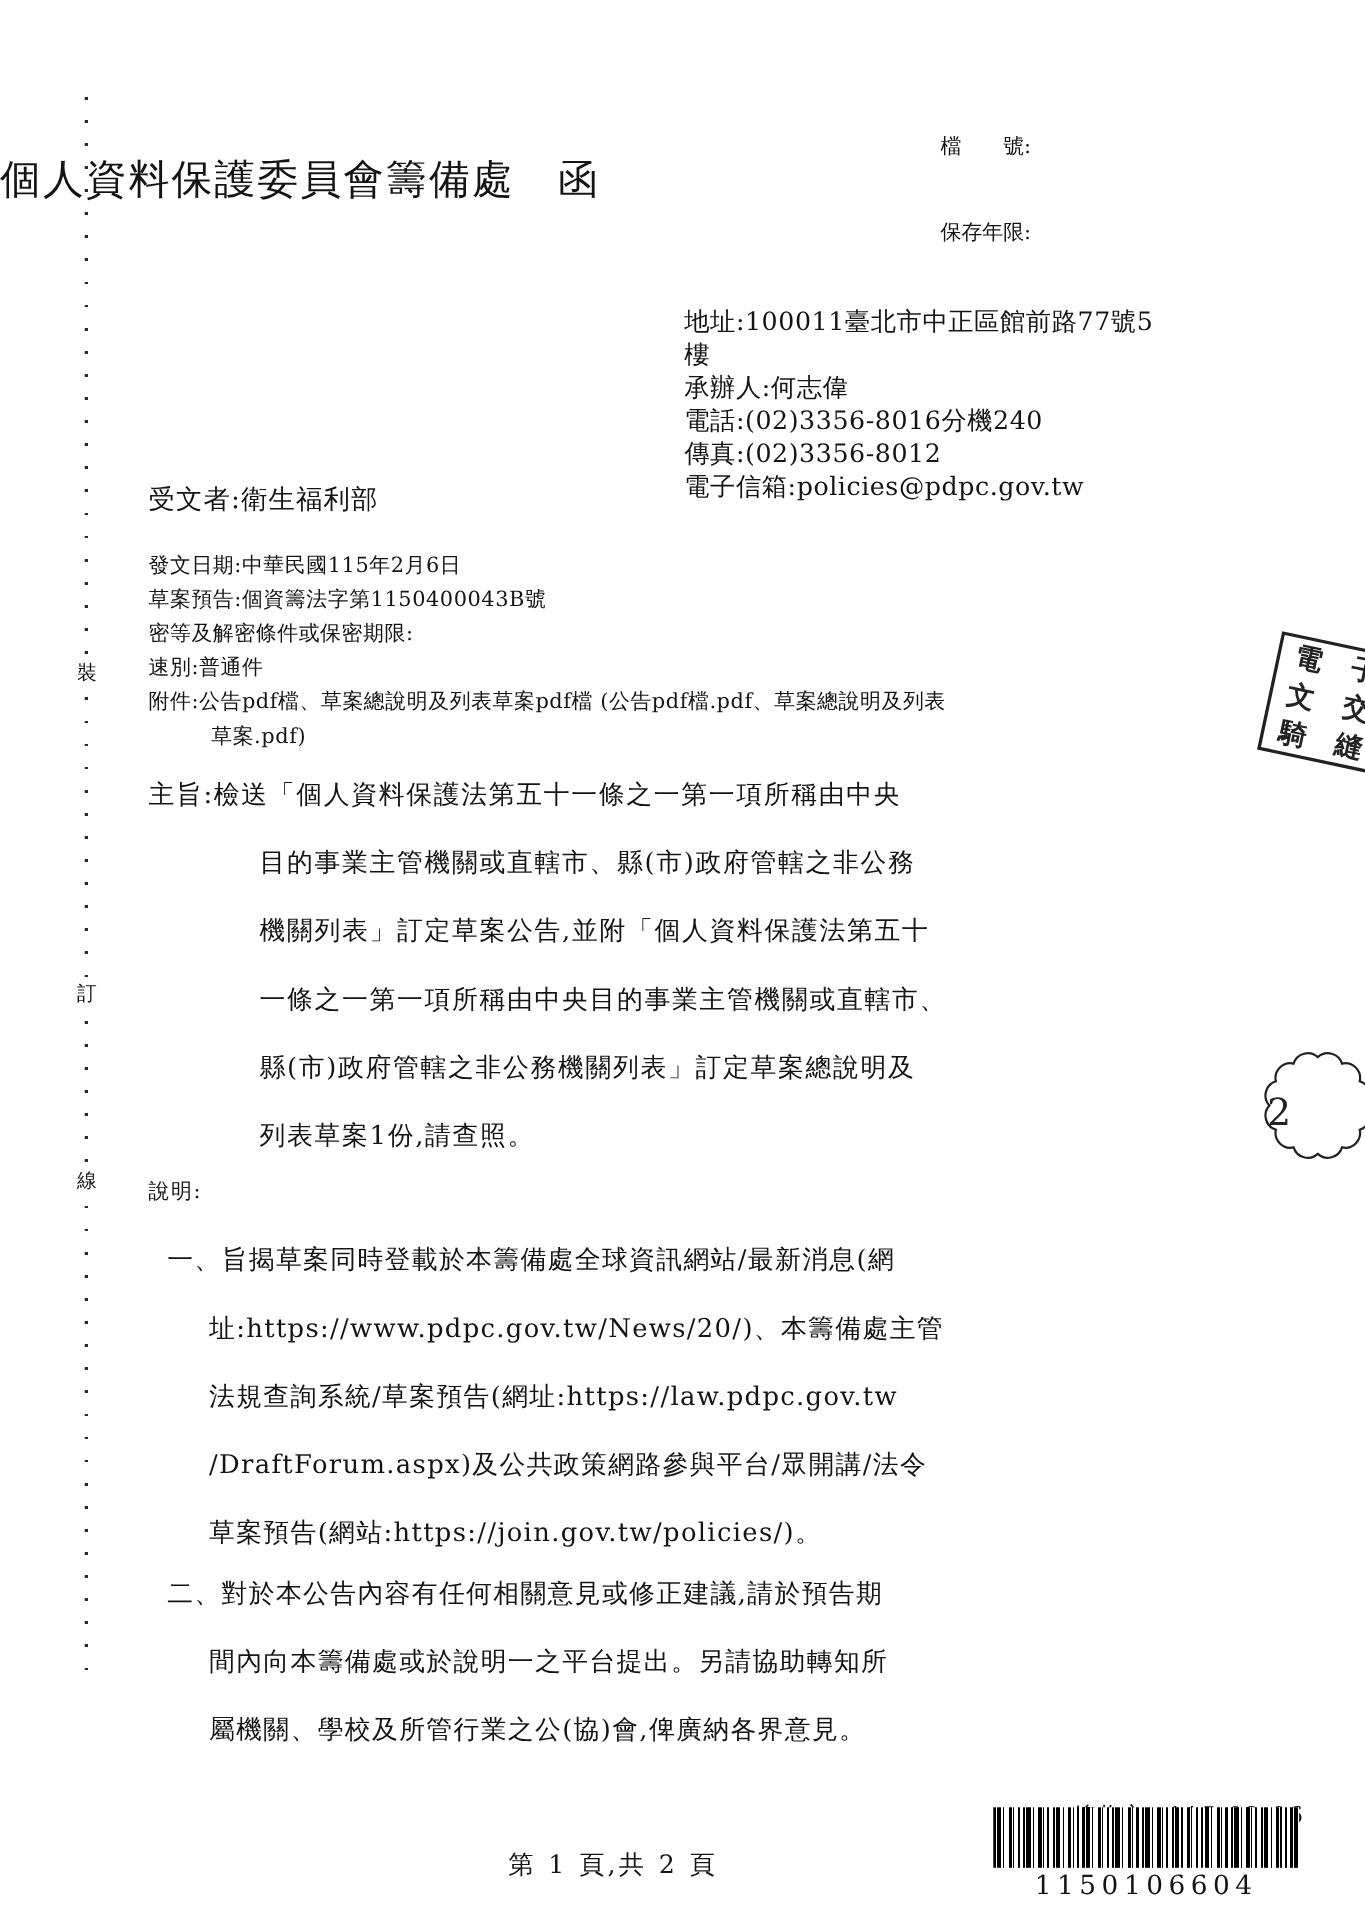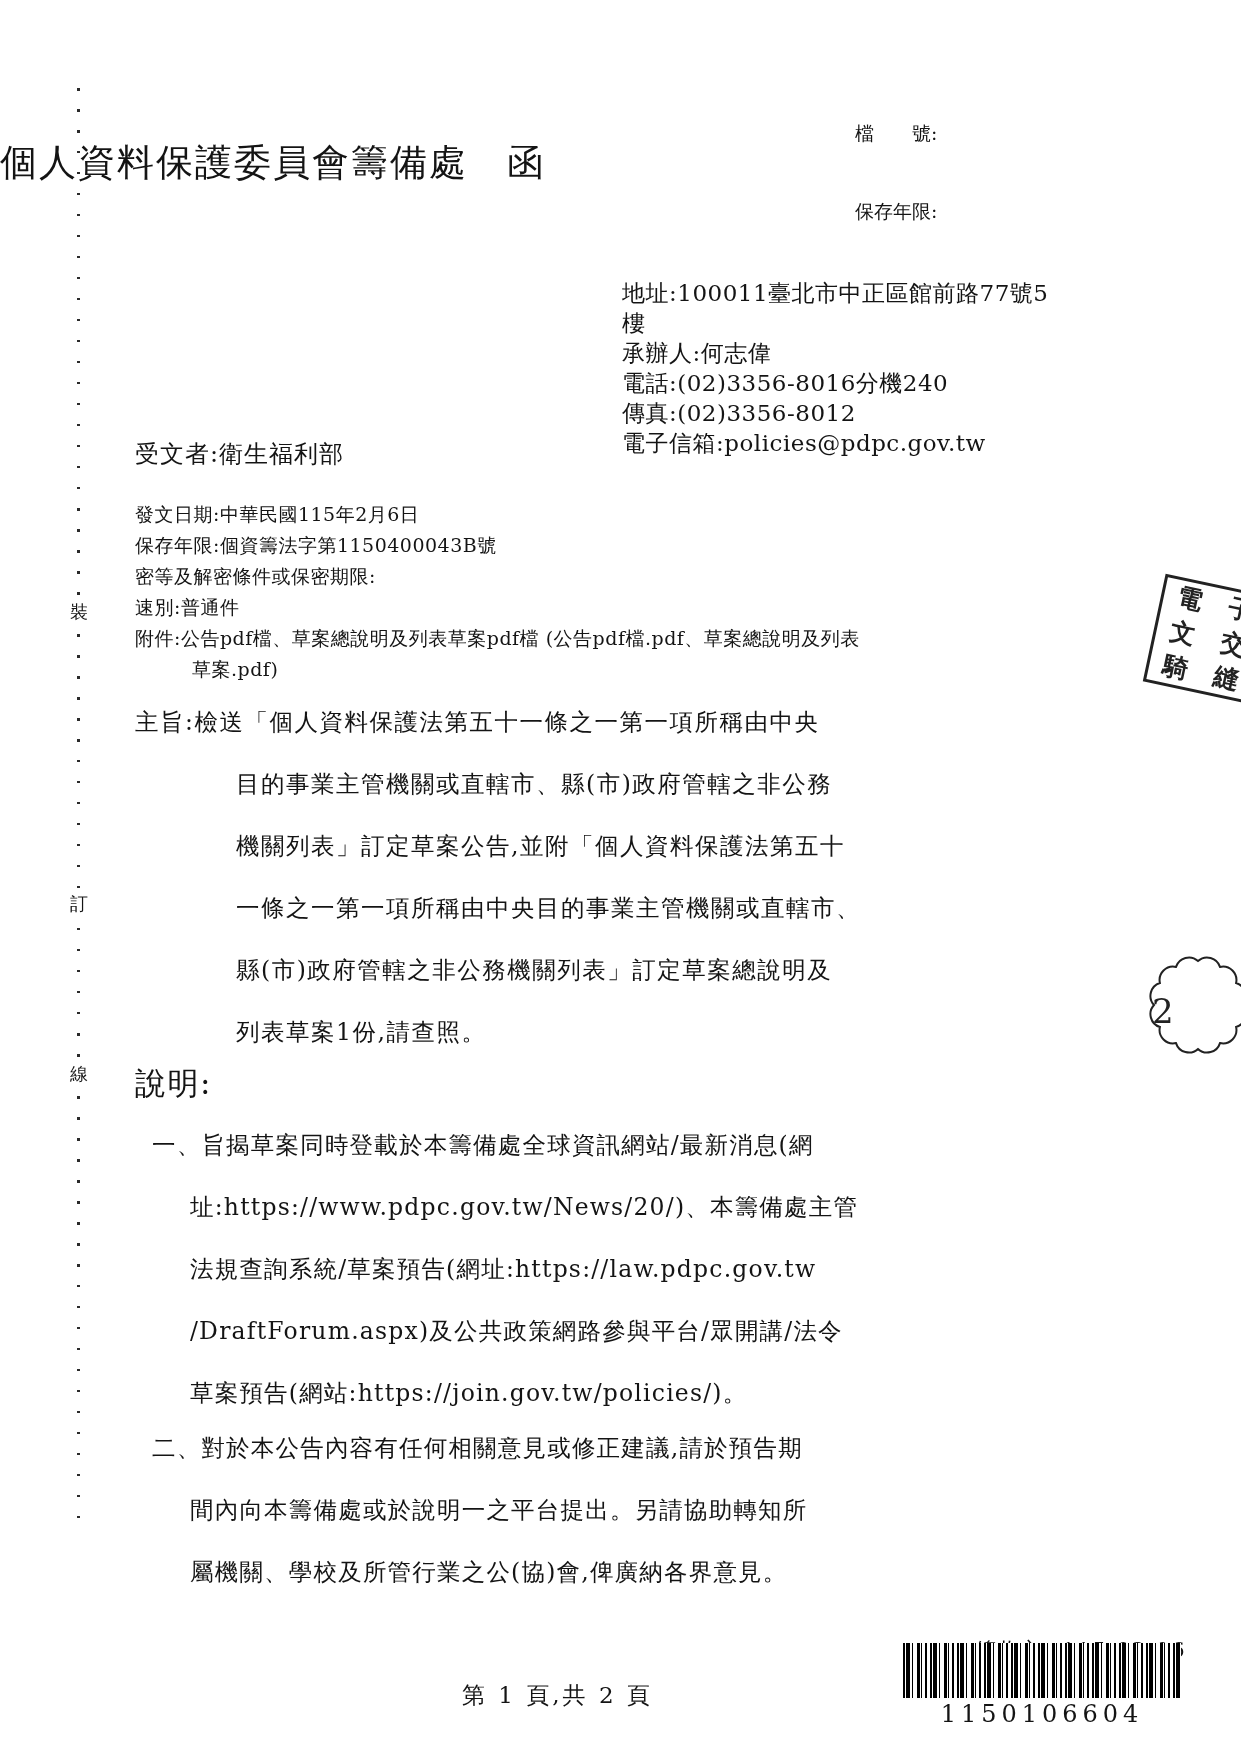--- a/index.html
+++ b/index.html
@@ -17,21 +17,21 @@
   .contact{position:absolute;left:622px;top:234px;font-size:23px;line-height:30px;letter-spacing:0.5px;margin-top:44px;}
   
   .recipient{position:absolute;left:135px;top:438px;font-size:24px;letter-spacing:1px;}
   
   .meta{position:absolute;left:135px;top:499px;font-size:19px;line-height:31px;letter-spacing:0.5px;width:930px;}
   .meta .attach{padding-left:57px;text-indent:-57px;}
   .pre{white-space:pre-line;}
   
   .subject{position:absolute;left:135px;top:691px;width:850px;font-size:23.5px;line-height:62px;
     letter-spacing:1.5px;padding-left:101px;text-indent:-101px;}
-  .desc-label{position:absolute;left:135px;top:1052px;font-size:31px;line-height:62px;letter-spacing:1.5px;}
+  .desc-label{position:absolute;left:135px;top:1052px;font-size:19px;line-height:62px;letter-spacing:1.5px;}
   .desc-item{position:absolute;left:152px;width:880px;font-size:23.5px;line-height:62px;
     letter-spacing:1.2px;padding-left:38px;text-indent:-38px;}
   .item-1{top:1114px;}
   .item-2{top:1417px;}
   
   .bind-line{position:absolute;left:77px;top:88px;height:1444px;width:2.5px;
     background:repeating-linear-gradient(to bottom,#2a2a2a 0 2.5px,transparent 2.5px 21px);}
   .bind-char{position:absolute;left:66px;width:26px;text-align:center;font-size:18px;
     background:#fff;padding:5px 0;line-height:20px;}
   .bind-zhuang{top:597px;}
@@ -77,21 +77,21 @@
     <div>傳真:(02)3356-8012</div>
     <div>電子信箱:policies@pdpc.gov.tw</div>
   </div>
 
   <div class="recipient">
     <span>受文者:</span><span>衛生福利部</span>
   </div>
 
   <div class="meta">
     <div>發文日期:中華民國115年2月6日</div>
-    <div>保存年限:個資籌法字第1150400043B號</div>
+    <div>草案預告:個資籌法字第1150400043B號</div>
     <div>密等及解密條件或保密期限:</div>
     <div>速別:普通件</div>
     <div class="attach">
       <span>附件:</span><span class="pre">公告pdf檔、草案總說明及列表草案pdf檔 (公告pdf檔.pdf、草案總說明及列表
 草案.pdf)</span>
     </div>
   </div>
 
   <div class="subject">
     <span>主旨:</span><span class="pre">檢送「個人資料保護法第五十一條之一第一項所稱由中央

